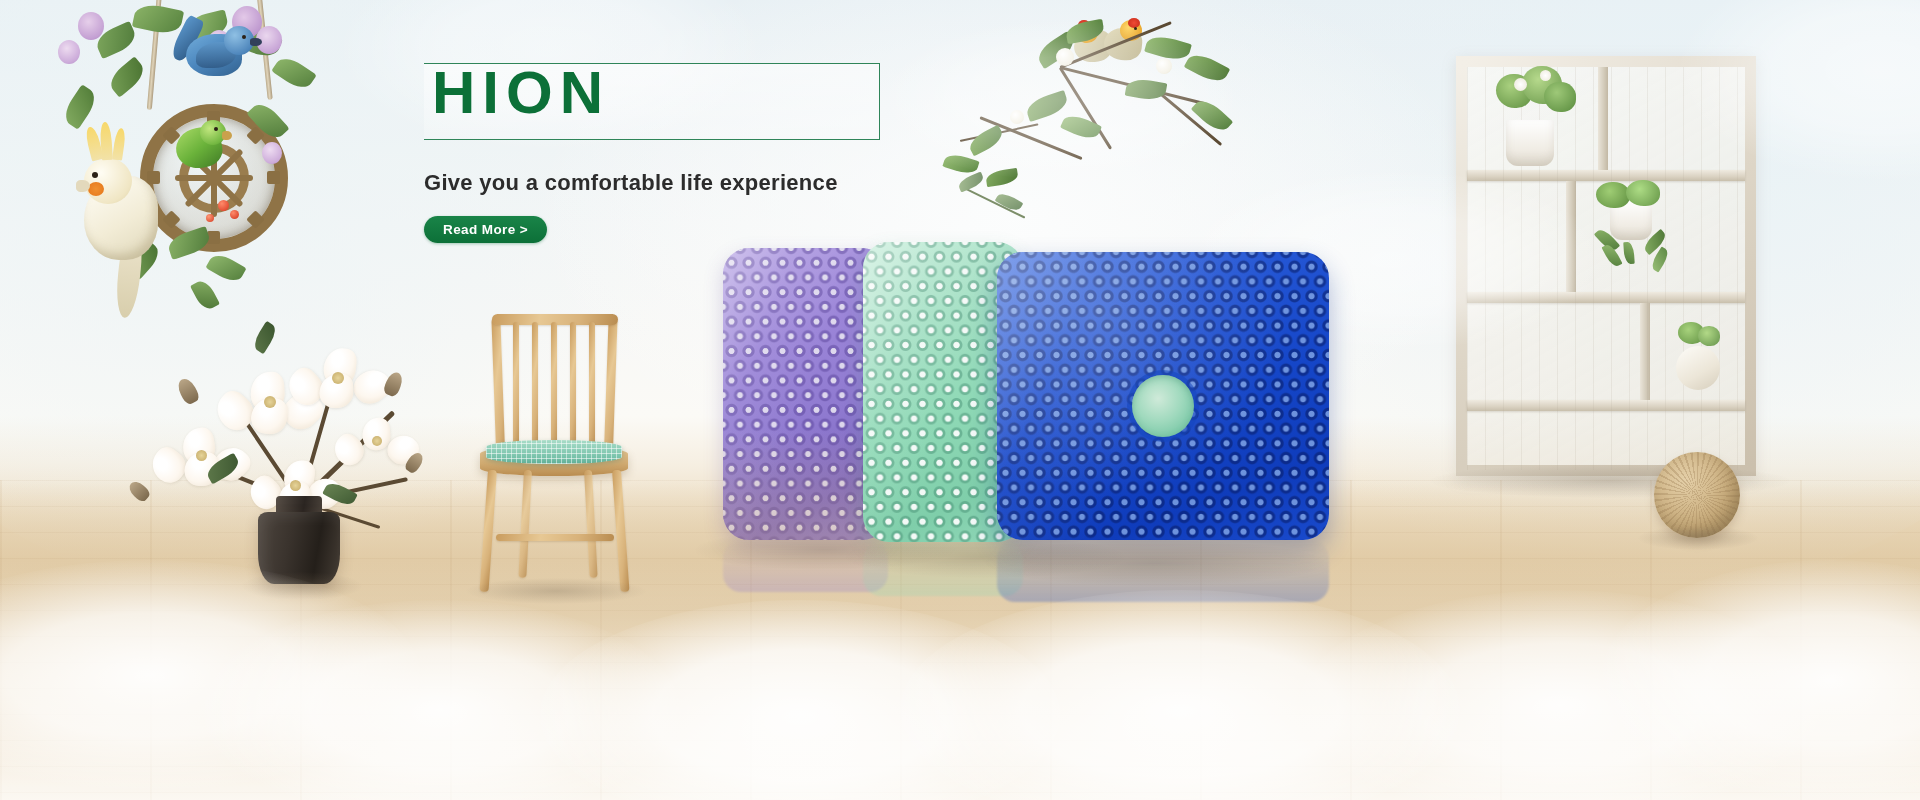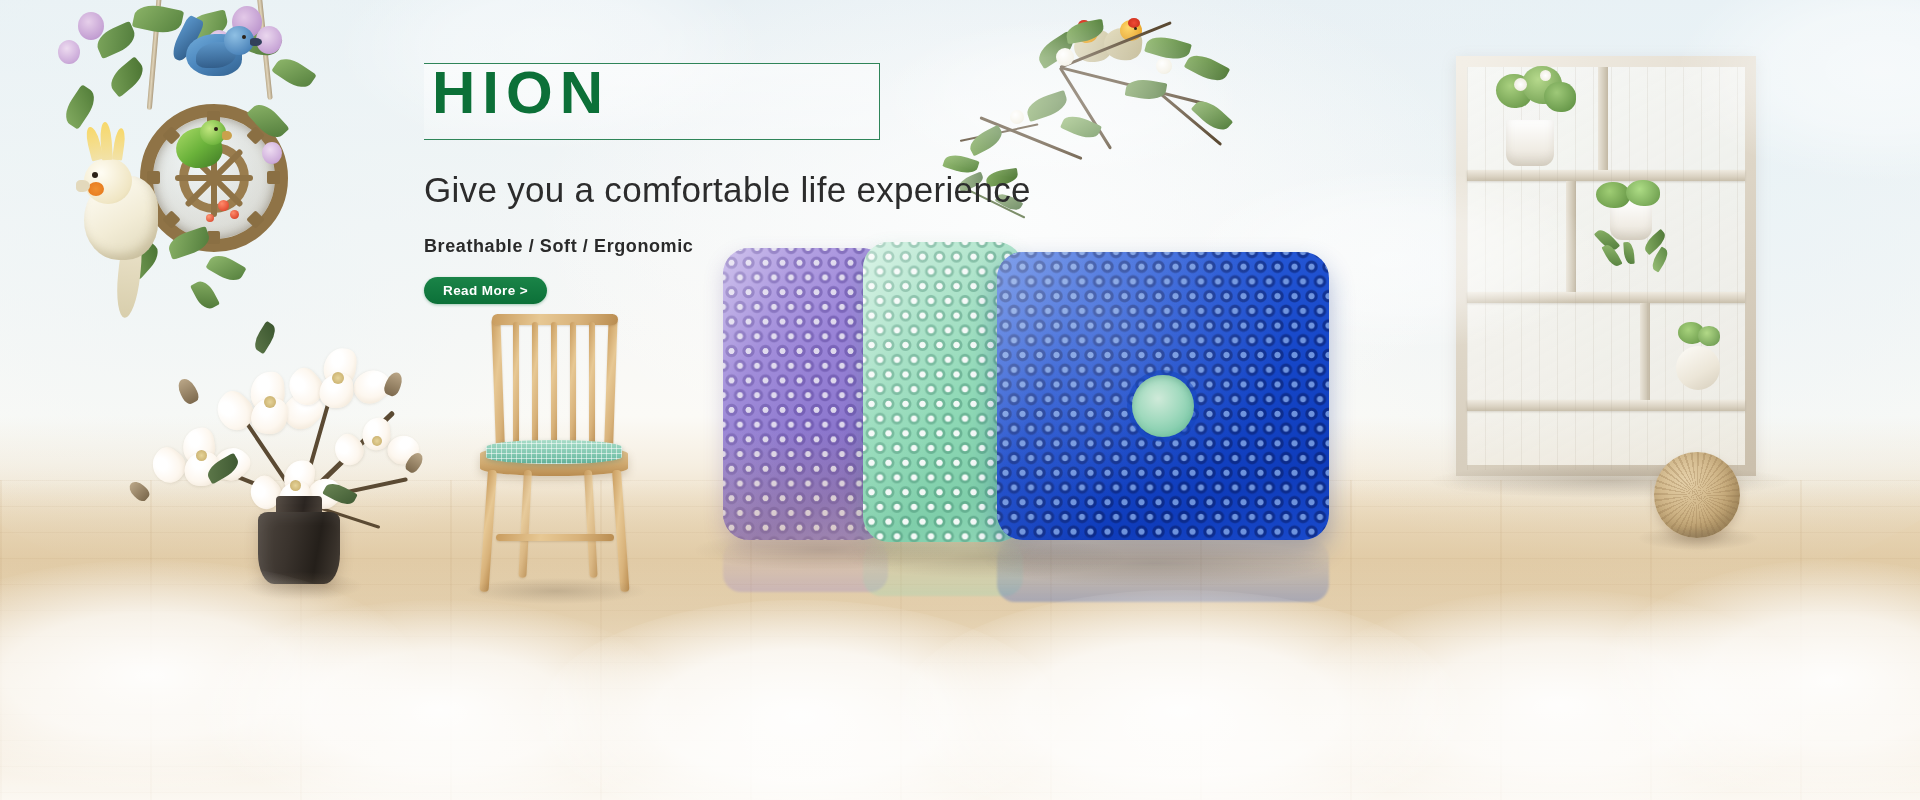--- a/index.html
+++ b/index.html
@@ -367,24 +367,24 @@
     margin-bottom: 2px;
   }
   #title-hion {
     color: #0c7038;
     padding-left: 8px;
     margin-bottom: 18px;
   }
 
   #subtitle {
     margin-top: 30px;
-    font-size: 35px;
+    font-size: 22px;
     color: #2c2c2c;
     letter-spacing: .3px;
-    font-weight: 400;
+    font-weight: 700;
     white-space: nowrap;
   }
 
   #tagline {
     margin-top: 26px;
     font-size: 18px;
     font-weight: 700;
     color: #2a2a2a;
     letter-spacing: .6px;
     white-space: nowrap;
@@ -774,21 +774,20 @@
   <div id="text-block">
 
     <div id="title-box">
       <div id="title-right">
         <span class="title-word" id="title-hion">HION</span>
       </div>
     </div>
 
     <div id="subtitle">Give you a comfortable life experience</div>
 
-    <div id="tagline">Breathable / Soft / Ergonomic</div>
 
     <button id="read-more">Read More &gt;</button>
   </div>
 
   <div class="fog" style="left:-120px; top:560px; width:540px; height:230px;"></div>
   <div class="fog" style="left:200px; top:600px; width:480px; height:220px;"></div>
   <div class="fog-front" style="left:540px; top:600px; width:520px; height:230px;"></div>
   <div class="fog-front" style="left:900px; top:590px; width:560px; height:240px;"></div>
   <div class="fog" style="left:1300px; top:590px; width:520px; height:230px;"></div>
   <div class="fog" style="left:1600px; top:560px; width:460px; height:240px;"></div>

